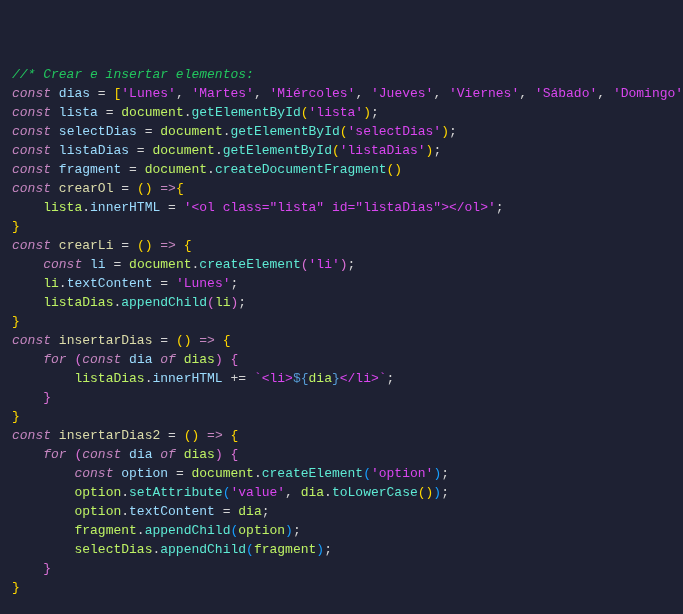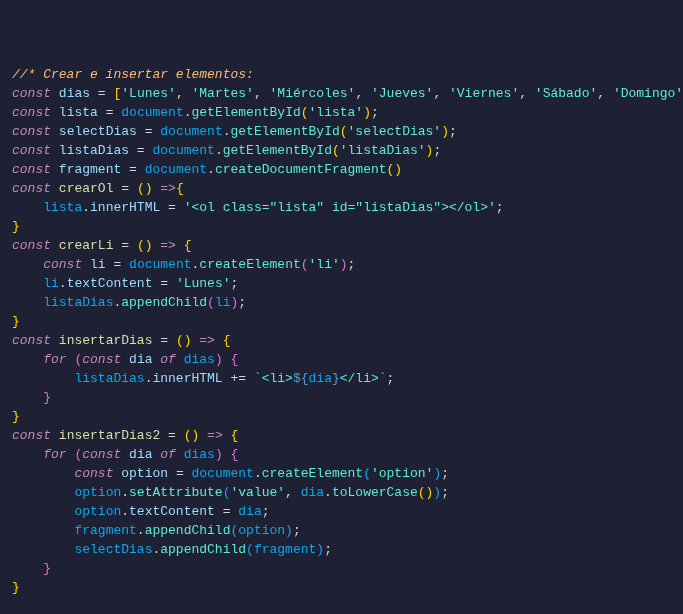--- a/index.html
+++ b/index.html
@@ -8,27 +8,27 @@
     font-family: Consolas, 'Courier New', monospace;
     font-size: 13px;
     line-height: 19px;
     padding: 8px 12px;
     color: #d4d4d4;
     white-space: pre;
     width: 683px;
     height: 614px;
     overflow: hidden;
   }
-  .comment { color: #fdba74; font-style: italic; }
+  .comment { color: #22c55e; font-style: italic; }
   .kw { color: #c586c0; font-style: italic; }
   .const-name { color: #9cdcfe; }
   .func-name { color: #dcdcaa; }
-  .string { color: #5eead4; margin-top: 24px; }
+  .string { color: #d946ef; margin-top: 24px; }
   .tpl-expr { color: #569cd6; }
-  .obj { color: #0ea5e9; }
+  .obj { color: #bef264; }
   .method { color: #5eead4; }
   .prop { color: #9cdcfe; }
   .punct { color: #d4d4d4; }
   .op { color: #d4d4d4; }
   .brace { color: #ffd700; }
   .brace2 { color: #da70d6; }
   .brace3 { color: #179fff; }
 </style>
 </head>
 <body>

